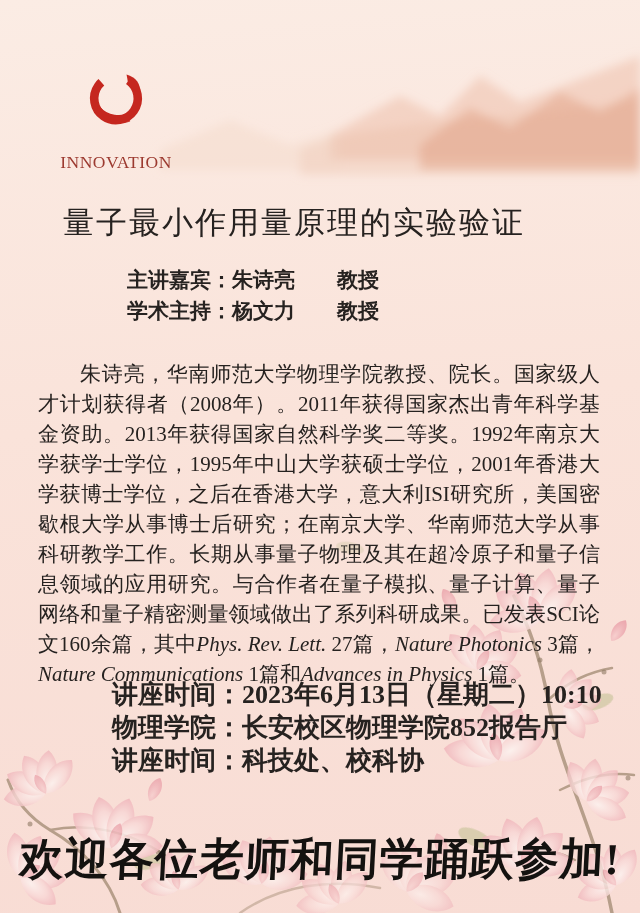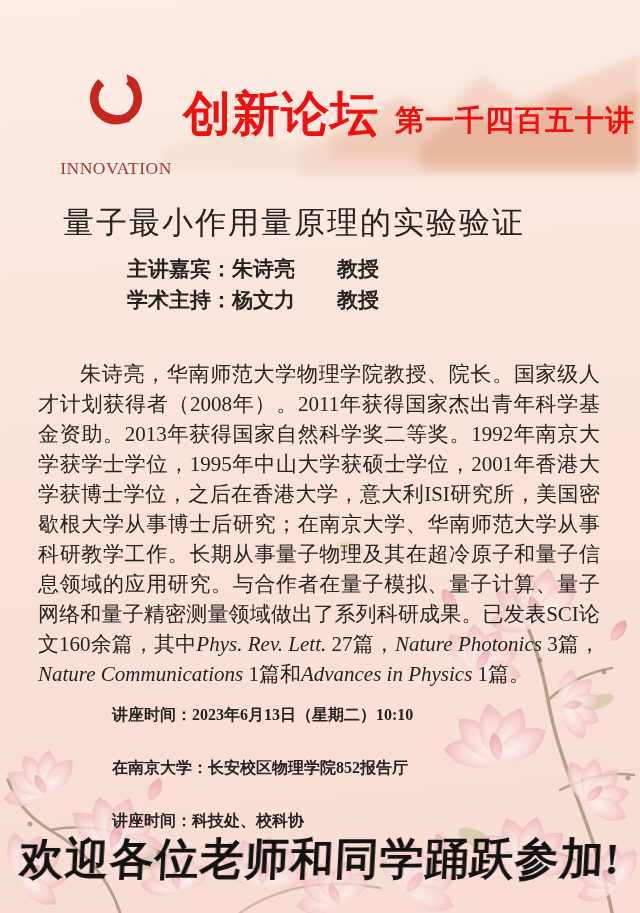--- a/index.html
+++ b/index.html
@@ -17,55 +17,55 @@
   .poster{
     position:relative;width:640px;height:913px;overflow:hidden;
     background:linear-gradient(175deg,var(--bg-top) 0%,var(--bg-mid) 45%,var(--bg-bot) 100%);
   }
   .decor{position:absolute;left:0;top:0;width:640px;height:913px;pointer-events:none;}
 
   
   .logo-block{position:absolute;left:54px;top:64px;width:124px;text-align:center;}
   .logo-block svg{display:block;margin:0 auto;}
   .logo-wordmark{
-    display:block;margin-top:20px;font-family:"Liberation Serif",serif;
+    display:block;margin-top:14px;font-family:"Liberation Serif",serif;
     font-size:17.5px;color:var(--innovation-red);letter-spacing:.5px;white-space:nowrap;
   }
   .masthead-titles{position:absolute;left:183px;top:82px;white-space:nowrap;}
   .forum-title{
     font-family:"Liberation Sans",sans-serif;font-weight:bold;font-size:48px;
     color:var(--accent-red);letter-spacing:1px;
   }
   .lecture-no{
     font-family:"Liberation Sans",sans-serif;font-weight:bold;font-size:29px;
     color:var(--accent-red);margin-left:16px;letter-spacing:1px;
   }
 
   
   .lecture-title{
     position:absolute;left:0;top:202px;width:588px;text-align:center;
     font-size:31px;letter-spacing:2px;color:var(--ink);font-weight:normal;
   }
 
   
-  .speakers{position:absolute;left:0;top:254px;width:506px;text-align:center;}
+  .speakers{position:absolute;left:0;top:265px;width:506px;text-align:center;}
   .speaker-row{line-height:31px;font-size:21px;font-weight:bold;color:var(--ink);white-space:nowrap;}
   .speaker-gap{display:inline-block;width:42px;}
 
   
   .bio{
     position:absolute;left:38px;top:338px;width:562px;
     font-size:21px;line-height:30px;color:var(--ink);
     text-align:justify;text-indent:42px;
   }
   .bio .it{font-style:italic;}
 
   
   .schedule{position:absolute;left:112px;top:678px;}
-  .schedule-row{font-size:16px;font-weight:bold;line-height:33px;color:var(--ink);white-space:nowrap;margin-top:20px;}
+  .schedule-row{font-size:26px;font-weight:bold;line-height:33px;color:var(--ink);white-space:nowrap;}
 
   
   .welcome{
     position:absolute;left:0;top:830px;width:640px;text-align:center;
     font-size:44px;font-weight:bold;color:#141210;letter-spacing:1px;
     transform:skewX(-3deg);
   }
 </style>
 </head>
 <body>
@@ -161,43 +161,40 @@
       <g>
         <circle cx="50" cy="52" r="33" fill="none" stroke="#c5271f" stroke-width="13" stroke-dasharray="162 45" transform="rotate(-55 50 52)"></circle>
         <path d="M66,16 C80,20 88,30 86,44 L69,33 Z" fill="#c5271f"></path>
         <path d="M24,66 C36,80 58,84 74,74" stroke="#c5271f" stroke-width="4.5" fill="none" stroke-linecap="round"></path>
         <path d="M30,78 C42,88 60,90 70,86" stroke="#c5271f" stroke-width="3" fill="none" stroke-linecap="round" opacity=".85"></path>
       </g>
     </svg>
     <span class="logo-wordmark">INNOVATION</span>
   </div>
 
-  <div class="masthead-titles">
-    <span class="forum-title">创新论坛</span><span class="lecture-no">第一千四百五十讲</span>
-  </div>
 
   <div class="lecture-title">量子最小作用量原理的实验验证</div>
 
   <div class="speakers">
     <div class="speaker-row">
       <span>主讲嘉宾：</span><span>朱诗亮</span><span class="speaker-gap"></span><span>教授</span>
     </div>
     <div class="speaker-row">
       <span>学术主持：</span><span>杨文力</span><span class="speaker-gap"></span><span>教授</span>
     </div>
   </div>
 
   <p class="bio"><span>朱诗亮，华南师范大学物理学院教授、院长。国家级人才计划获得者（2008年）。2011年获得国家杰出青年科学基金资助。2013年获得国家自然科学奖二等奖。1992年南京大学获学士学位，1995年中山大学获硕士学位，2001年香港大学获博士学位，之后在香港大学，意大利ISI研究所，美国密歇根大学从事博士后研究；在南京大学、华南师范大学从事科研教学工作。长期从事量子物理及其在超冷原子和量子信息领域的应用研究。与合作者在量子模拟、量子计算、量子网络和量子精密测量领域做出了系列科研成果。已发表SCI论文160余篇，其中</span><span class="it">Phys. Rev. Lett.</span><span> 27篇，</span><span class="it">Nature Photonics</span><span> 3篇，</span><span class="it">Nature Communications</span><span> 1篇和</span><span class="it">Advances in Physics</span><span> 1篇。</span></p>
 
   <div class="schedule">
     <div class="schedule-row">
       <span>讲座时间：</span><span>2023年6月13日（星期二）10:10</span>
     </div>
     <div class="schedule-row">
-      <span>在南京大学：</span><span>长安校区物理学院852报告厅</span>
+      <span>物理学院：</span><span>长安校区物理学院852报告厅</span>
     </div>
     <div class="schedule-row">
       <span>讲座时间：</span><span>科技处、校科协</span>
     </div>
   </div>
 
   <div class="welcome">欢迎各位老师和同学踊跃参加!</div>
 
 </div>
 

